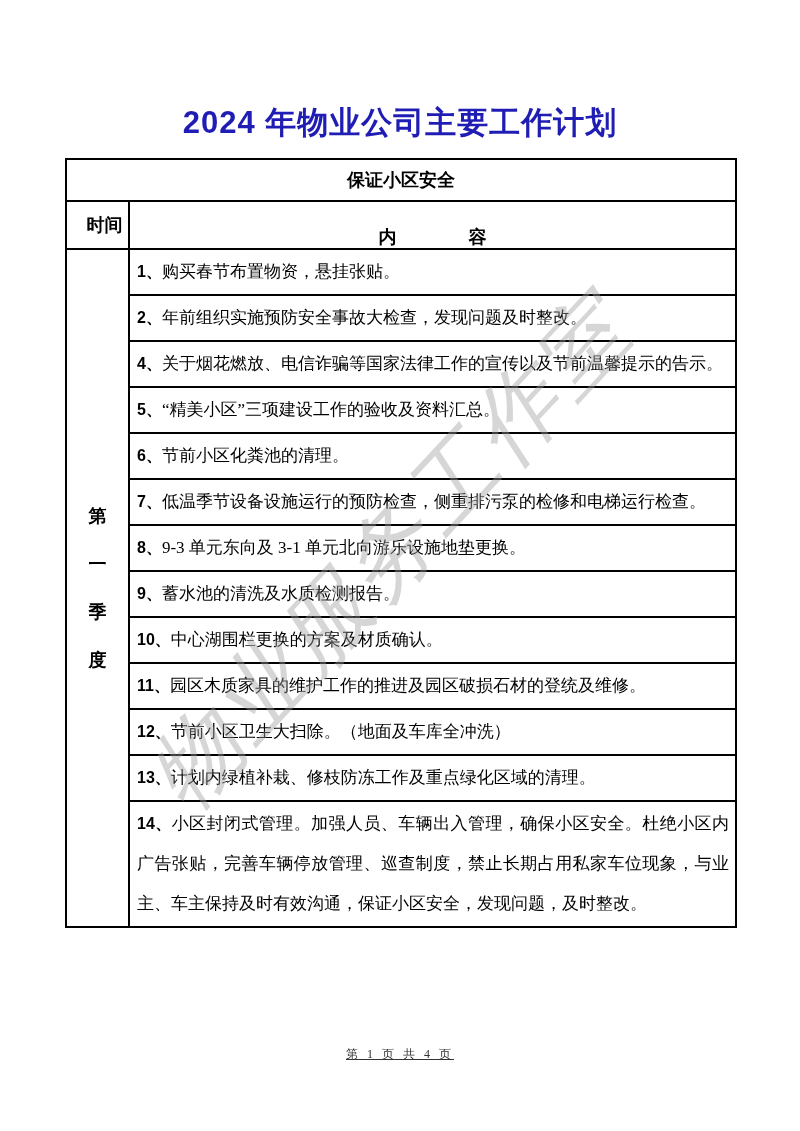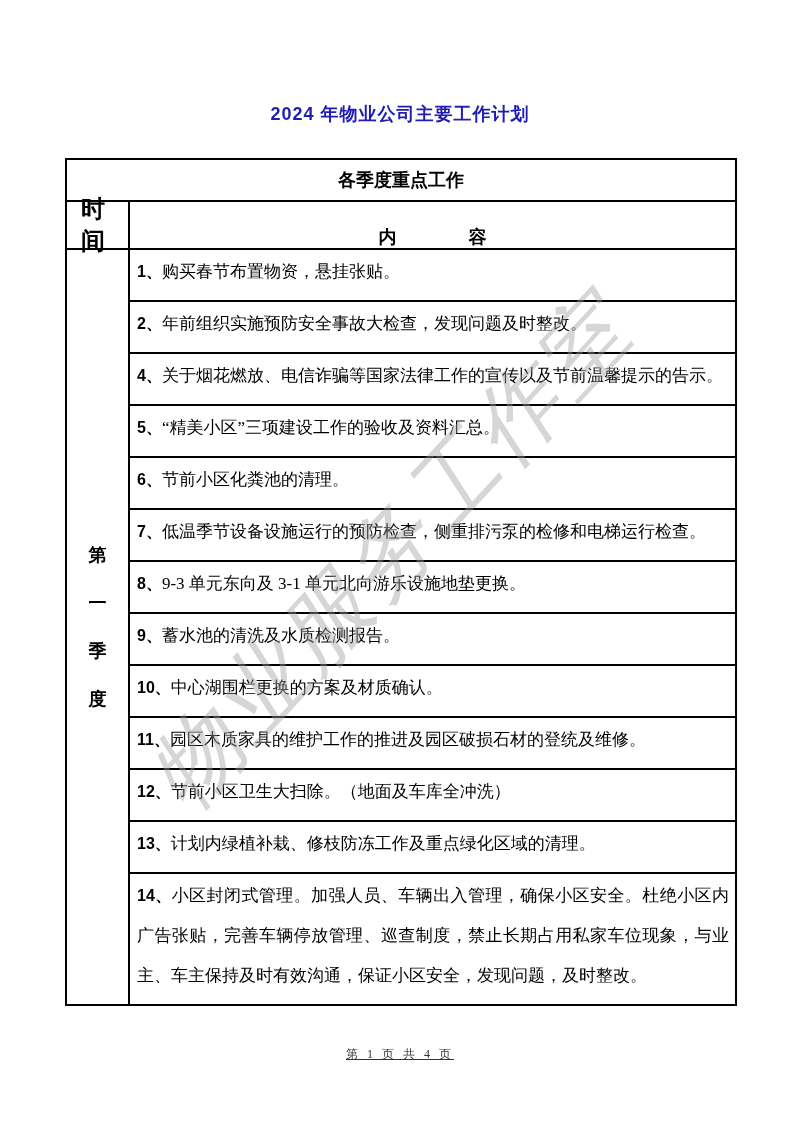--- a/index.html
+++ b/index.html
@@ -13,21 +13,21 @@
     overflow: hidden;
     font-family: "Liberation Serif", serif;
     color: #000;
   }
   .doc-title {
     position: absolute;
     top: 102px;
     left: 0;
     width: 100%;
     text-align: center;
-    font-size: 18px;
+    font-size: 31px;
     font-weight: bold;
     letter-spacing: 1px;
     color: #1f1db3;
     font-family: "Liberation Sans", sans-serif;
   }
   .main-table {
     position: absolute;
     left: 65px;
     top: 158px;
     width: 672px;
@@ -48,21 +48,21 @@
     height: 48px;
     border-bottom: 2px solid #000;
   }
   .time-head-cell {
     width: 63px;
     flex: 0 0 63px;
     border-right: 2px solid #000;
     display: flex;
     align-items: center;
     justify-content: center;
-    font-size: 24px;
+    font-size: 18px;
     font-weight: bold;
     padding-left: 14px;
   }
   .content-head-cell {
     flex: 1;
     display: flex;
     align-items: center;
     justify-content: center;
     font-size: 18px;
     font-weight: bold;
@@ -77,21 +77,21 @@
     flex-direction: column;
     align-items: center;
     justify-content: center;
     gap: 24px;
     font-size: 18px;
     font-weight: bold;
   }
   .rows-col { flex: 1; display: flex; flex-direction: column; }
   .task-row {
     border-bottom: 2px solid #000;
-    padding: 2px 6px 8px 7px;
+    padding: 2px 6px 2px 7px;
     font-size: 17px;
     line-height: 40px;
     font-weight: 500;
     text-align: justify;
   }
   .task-row:last-child { border-bottom: none; }
   .task-no {
     font-family: "Liberation Sans", sans-serif;
     font-weight: bold;
     font-size: 16px;
@@ -128,21 +128,21 @@
 </style>
 </head>
 <body>
 
 <div class="page">
 
   <div class="doc-title">2024 年物业公司主要工作计划</div>
 
   <div class="main-table">
 
-    <div class="section-header">各季度重点工作</div>
+    <div class="section-header">保证小区安全</div>
 
     <div class="sub-header">
       <div class="time-head-cell">时间</div>
       <div class="content-head-cell">内　　　　容</div>
     </div>
 
     <div class="table-body">
       <div class="quarter-cell">
         <span>第</span>
         <span>一</span>

